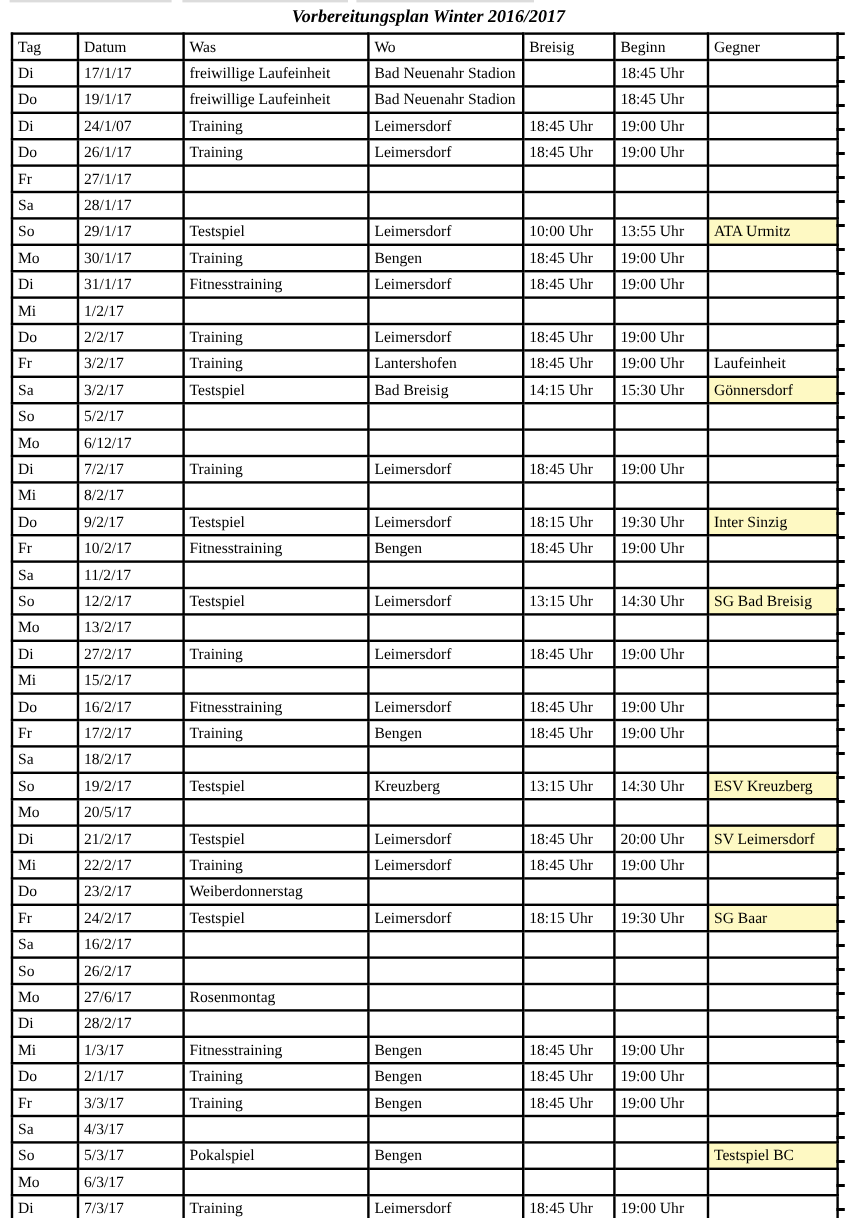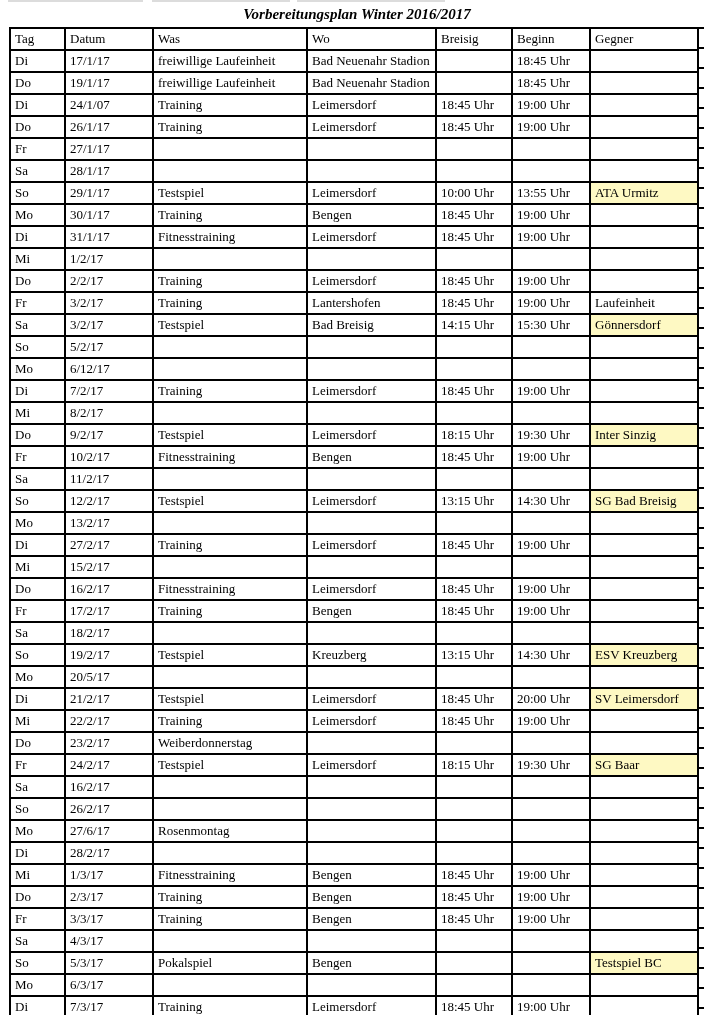--- a/index.html
+++ b/index.html
@@ -443,21 +443,21 @@
         <td class="col-tag">Mi</td>
         <td class="col-datum">1/3/17</td>
         <td class="col-was">Fitnesstraining</td>
         <td class="col-wo">Bengen</td>
         <td class="col-treffen">18:45 Uhr</td>
         <td class="col-beginn">19:00 Uhr</td>
         <td class="col-gegner"></td>
       </tr>
       <tr>
         <td class="col-tag">Do</td>
-        <td class="col-datum">2/3/17</td>
+        <td class="col-datum">2/1/17</td>
         <td class="col-was">Training</td>
         <td class="col-wo">Bengen</td>
         <td class="col-treffen">18:45 Uhr</td>
         <td class="col-beginn">19:00 Uhr</td>
         <td class="col-gegner"></td>
       </tr>
       <tr>
         <td class="col-tag">Fr</td>
         <td class="col-datum">3/3/17</td>
         <td class="col-was">Training</td>

